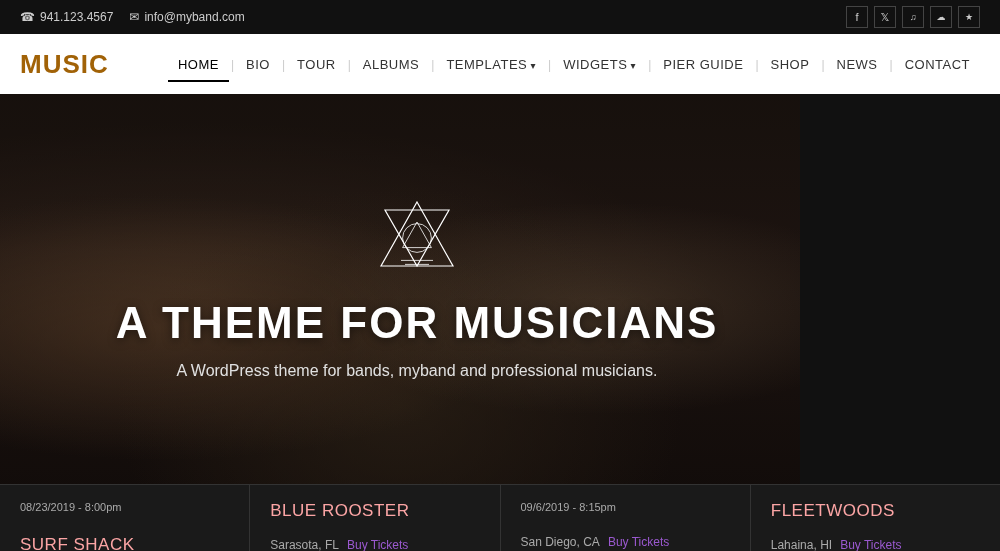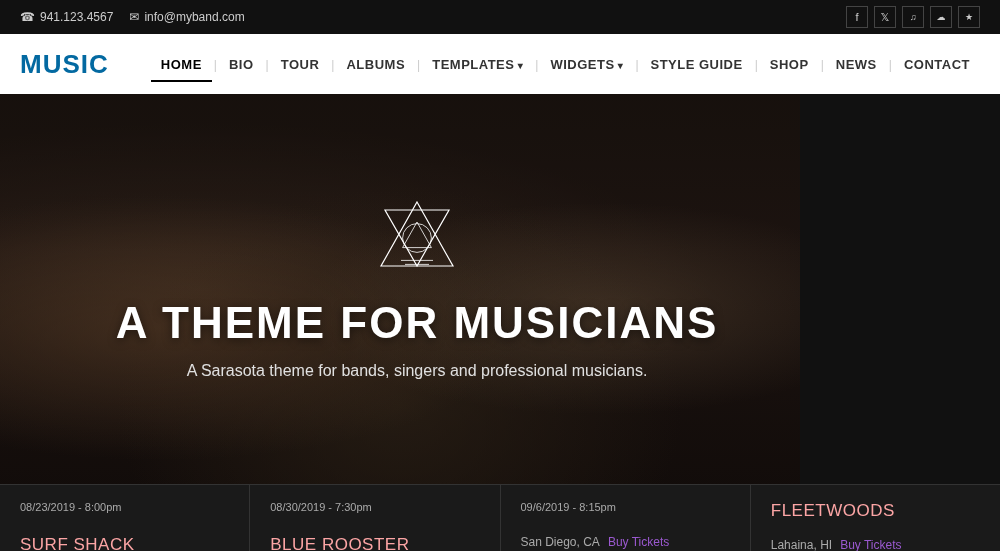--- a/index.html
+++ b/index.html
@@ -29,35 +29,35 @@
     nav {
       background: #fff;
       display: flex;
       align-items: center;
       padding: 0 20px;
       height: 60px;
     }
     .nav-logo {
       font-size: 26px;
       font-weight: 900;
-      color: #0369a1;
+      color: #a16207;
       margin-right: auto;
       letter-spacing: 1px;
     }
     .nav-menu {
       display: flex;
       list-style: none;
       gap: 2px;
       align-items: center;
     }
     .nav-menu li a {
       text-decoration: none;
       color: #333;
       font-size: 13px;
-      font-weight: 700;
+      font-weight: 400;
       padding: 8px 10px;
       letter-spacing: 0.5px;
     }
     .nav-menu li a.active { color: #000; border-bottom: 2px solid #000; }
     .nav-menu .sep { color: #ccc; font-size: 12px; }
     .nav-menu .has-arrow::after { content: " ▾"; font-size: 10px; }
 
     
     .hero {
       position: relative;
@@ -193,21 +193,21 @@
     <li><a href="#">BIO</a></li>
     <li><span class="sep">|</span></li>
     <li><a href="#">TOUR</a></li>
     <li><span class="sep">|</span></li>
     <li><a href="#">ALBUMS</a></li>
     <li><span class="sep">|</span></li>
     <li><a href="#" class="has-arrow">TEMPLATES</a></li>
     <li><span class="sep">|</span></li>
     <li><a href="#" class="has-arrow">WIDGETS</a></li>
     <li><span class="sep">|</span></li>
-    <li><a href="#">STYLE GUIDE</a></li>
+    <li><a href="#">PIER GUIDE</a></li>
     <li><span class="sep">|</span></li>
     <li><a href="#">SHOP</a></li>
     <li><span class="sep">|</span></li>
     <li><a href="#">NEWS</a></li>
     <li><span class="sep">|</span></li>
     <li><a href="#">CONTACT</a></li>
   </ul>
 </nav>
 
 <div class="hero">
@@ -222,35 +222,34 @@
 
         <polygon points="50,30 68,62 32,62" stroke="white" stroke-width="1" fill="none"></polygon>
 
         <line x1="30" y1="78" x2="70" y2="78" stroke="white" stroke-width="1"></line>
         <line x1="35" y1="83" x2="65" y2="83" stroke="white" stroke-width="1"></line>
 
         <circle cx="50" cy="50" r="18" stroke="white" stroke-width="1" fill="none"></circle>
       </svg>
     </div>
     <h1 class="hero-title">A THEME FOR MUSICIANS</h1>
-    <p class="hero-subtitle">A Sarasota theme for bands, singers and professional musicians.</p>
+    <p class="hero-subtitle">A WordPress theme for bands, myband and professional musicians.</p>
   </div>
 </div>
 
 <div class="events-strip">
   <div class="event-item">
     <div class="event-date">08/23/2019 - 8:00pm</div>
     <div class="event-name">SURF SHACK</div>
     <div class="event-location">
       <span>Honolulu, HI</span>
       <a href="#">Buy Tickets</a>
     </div>
   </div>
   <div class="event-item">
-    <div class="event-date">08/30/2019 - 7:30pm</div>
     <div class="event-name">BLUE ROOSTER</div>
     <div class="event-location">
       <span>Sarasota, FL</span>
       <a href="#">Buy Tickets</a>
     </div>
   </div>
   <div class="event-item">
     <div class="event-date">09/6/2019 - 8:15pm</div>
     <div class="event-location">
       <span>San Diego, CA</span>

